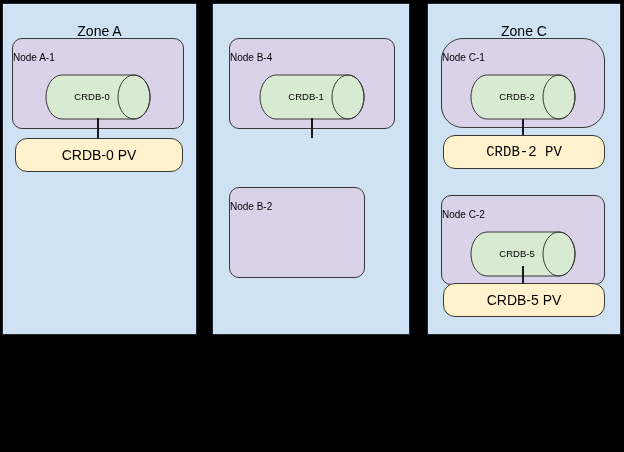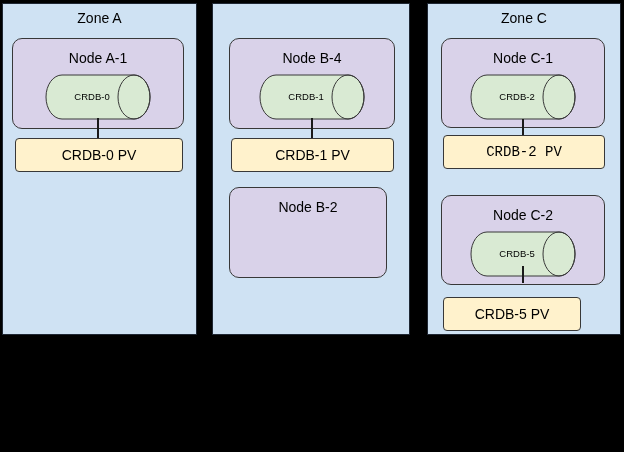--- a/index.html
+++ b/index.html
@@ -17,41 +17,40 @@
     top: 3px;
     height: 332px;
     background: var(--zone_fill, #cfe2f3);
     border: 1px solid var(--zone_border, #1f2733);
     box-sizing: border-box;
   }
   #zoneA { left: 2px;   width: 195px; }
   #zoneB { left: 212px; width: 198px; }
   #zoneC { left: 427px; width: 194px; }
   .zone-title {
-    margin-top: 6px;
+    margin-top: 19px;
     text-align: center;
     font-size: 14px;
     line-height: 16px;
   }
   .node {
     position: absolute;
     background: var(--node_fill, #d9d2e9);
     border: 1px solid var(--shape_border, #383838);
     border-radius: 10px;
     box-sizing: border-box;
   }
   #nodeA1 { left: 9px;  top: 34px;  width: 172px; height: 91px; }
   #nodeB1 { left: 16px; top: 34px;  width: 166px; height: 91px; }
-  #nodeB2 { left: 16px; top: 183px; width: 158px; height: 91px; }
-  #nodeC1 { left: 13px; top: 34px;  width: 164px; height: 90px; }
+  #nodeB2 { left: 16px; top: 183px; width: 136px; height: 91px; }
+  #nodeC1 { left: 13px; top: 34px;  width: 164px; height: 90px; border-radius: 22px; }
   #nodeC2 { left: 13px; top: 191px; width: 164px; height: 90px; }
   .node-title {
     margin-top: 11px;
-    text-align: center;
-    font-size: 14px;
+    font-size: 10px;
     line-height: 16px;
   }
   .cylinder {
     position: absolute;
     left: 50%;
     transform: translateX(-50%);
     top: 35px;
     width: 106px;
     height: 46px;
     display: block;
@@ -60,33 +59,33 @@
   .cyl-cap  { fill: none; stroke: var(--shape_border, #383838); stroke-width: 1; }
   .cyl-label {
     font-family: "Liberation Sans", sans-serif;
     font-size: 9.5px;
     fill: var(--text, #000);
   }
   .pv {
     position: absolute;
     background: var(--pv_fill, #fff2cc);
     border: 1px solid var(--shape_border, #383838);
-    border-radius: 4px;
+    border-radius: 12px;
     box-sizing: border-box;
     height: 34px;
     display: flex;
     align-items: center;
     justify-content: center;
     font-size: 14px;
     text-align: center;
   }
   #pvA  { left: 12px; top: 134px; width: 168px; }
   #pvB1 { left: 18px; top: 134px; width: 163px; }
   #pvC1 { left: 15px; top: 131px; width: 162px; font-family: Liberation Mono, monospace; }
-  #pvC2 { left: 15px; top: 279px; width: 138px; margin-top: 14px; }
+  #pvC2 { left: 15px; top: 279px; width: 162px; }
   .connector {
     position: absolute;
     width: 2px;
     background: var(--connector, #1a1a1a);
   }
   #connA  { left: 94px; top: 114px; height: 20px; }
   #connB  { left: 98px; top: 114px; height: 20px; }
   #connC1 { left: 94px; top: 115px; height: 16px; }
   #connC2 { left: 94px; top: 262px; height: 17px; }
 </style>
@@ -112,21 +111,20 @@
   <div class="zone" id="zoneB">
     <div class="node" id="nodeB1">
       <div class="node-title">Node B-4</div>
       <svg class="cylinder" viewBox="0 0 106 46">
         <path class="cyl-body" d="M 89 1 L 17 1 A 16 22 0 0 0 17 45 L 89 45 A 16 22 0 0 0 89 1 Z"></path>
         <ellipse class="cyl-cap" cx="89" cy="23" rx="16" ry="22"></ellipse>
         <text class="cyl-label" x="47" y="26" text-anchor="middle">CRDB-1</text>
       </svg>
     </div>
     <div class="connector" id="connB"></div>
-    <div class="pv" id="pvB1">CRDB-1 PV</div>
     <div class="node" id="nodeB2">
       <div class="node-title">Node B-2</div>
     </div>
   </div>
 
   <div class="zone" id="zoneC">
     <div class="zone-title">Zone C</div>
     <div class="node" id="nodeC1">
       <div class="node-title">Node C-1</div>
       <svg class="cylinder" viewBox="0 0 106 46">

